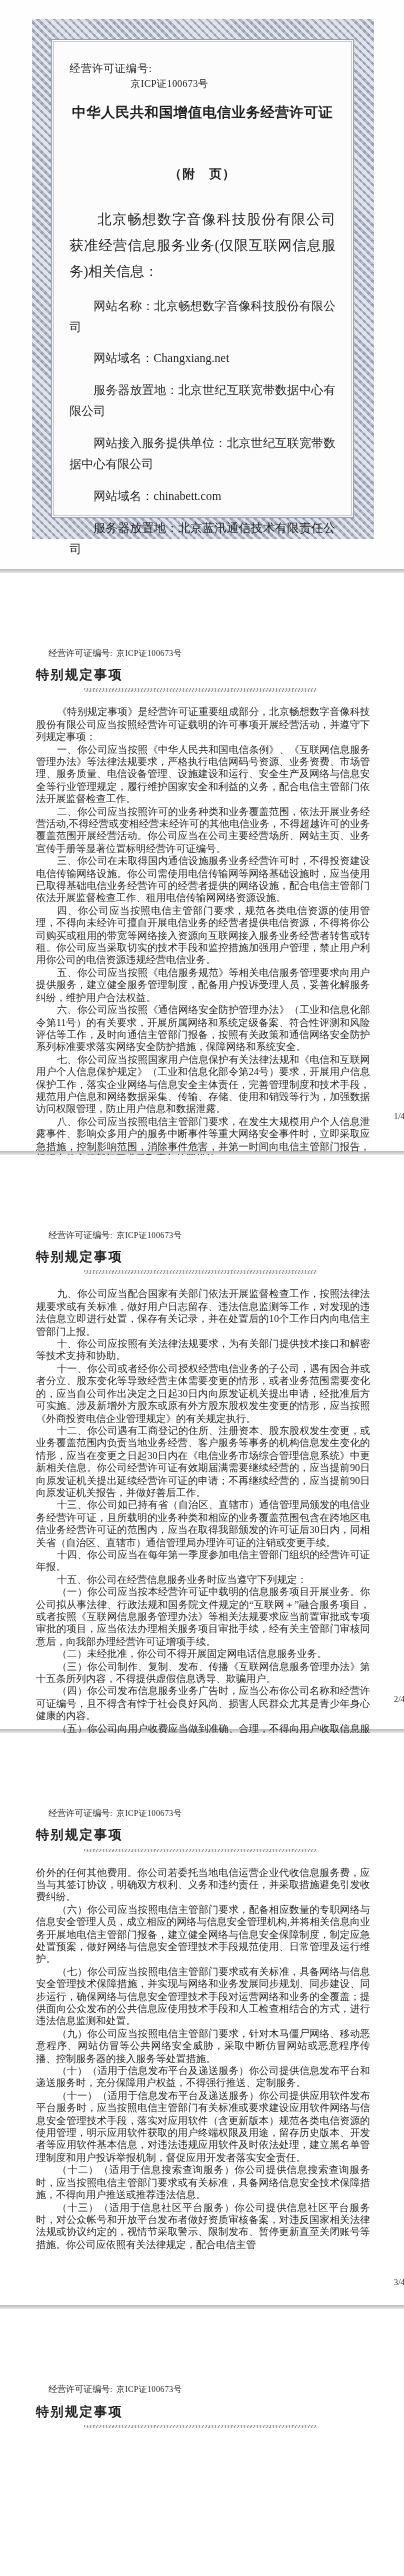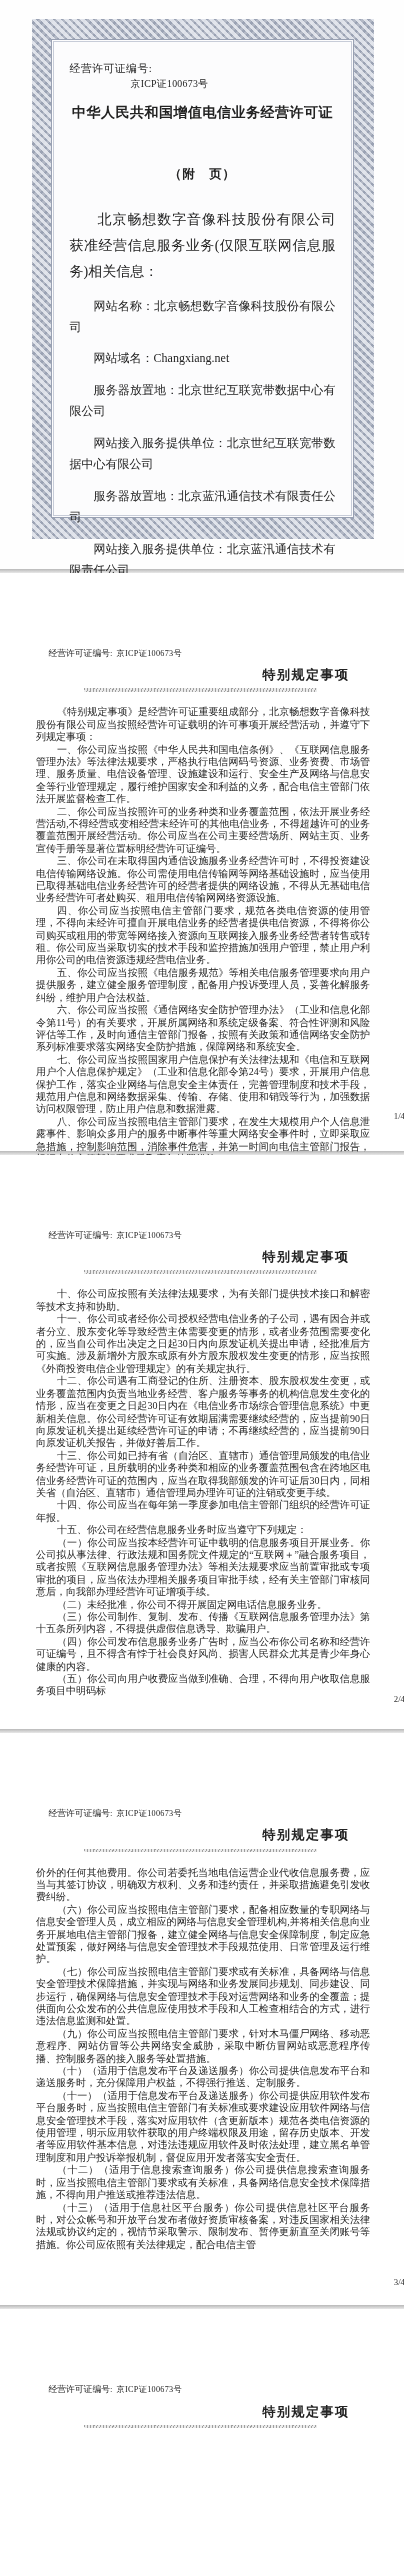--- a/index.html
+++ b/index.html
@@ -89,21 +89,21 @@
   .spec-page.p2{height:578px;}
   .spec-page.p3{height:574px;}
   .spec-page.p4{height:572px;}
   .spec-page.p5{height:564px;}
   .spec-license{
     font-size:8.8px;
     margin-left:12.4px;
   }
   .spec-license .num{font-size:8.2px;margin-left:4.1px;letter-spacing:0.3px;}
   .spec-title{
-    text-align:right;
+    text-align:left;
     font-size:13px;
     font-weight:bold;
     letter-spacing:1.5px;
     margin:6.2px 20.6px 4.1px 0;
   }
   .wavy-rule{
     width:233px;
     height:3.6px;
     margin:0 auto 0 48px;
     background:repeating-linear-gradient(105deg,#8e8e8e 0 1px,#e9e9e9 1px 3.1px);
@@ -140,20 +140,21 @@
         <div class="cert-license-label">经营许可证编号:</div>
         <div class="cert-license-num">京ICP证100673号</div>
         <div class="cert-title">中华人民共和国增值电信业务经营许可证</div>
         <div class="cert-sub">（附　页）</div>
         <p class="cert-intro">北京畅想数字音像科技股份有限公司获准经营信息服务业务(仅限互联网信息服务)相关信息：</p>
         <div>
             <p class="cert-entry">网站名称：北京畅想数字音像科技股份有限公司</p>
             <p class="cert-entry">网站域名：Changxiang.net</p>
             <p class="cert-entry">服务器放置地：北京世纪互联宽带数据中心有限公司</p>
             <p class="cert-entry">网站接入服务提供单位：北京世纪互联宽带数据中心有限公司</p>
+            <p class="cert-entry">网站域名：chinabett.com</p>
             <p class="cert-entry">服务器放置地：北京蓝汛通信技术有限责任公司</p>
             <p class="cert-entry">网站接入服务提供单位：北京蓝汛通信技术有限责任公司</p>
             <p class="cert-entry">网站名称：全国高校教师在线学习平台</p>
             <p class="cert-entry">网站域名：enetedu.com</p>
             <p class="cert-entry">服务器放置地：北京世纪互联宽带数据中心有限公司</p>
             <p class="cert-entry">网站接入服务提供单位：北京世纪互联宽带数据中心有限公司</p>
           </div>
       </div>
     </div>
   </section>
@@ -163,39 +164,40 @@
   <section class="spec-page p2">
     <div class="spec-license">
       <span>经营许可证编号:</span><span class="num">京ICP证100673号</span>
     </div>
     <div class="spec-title">特别规定事项</div>
     <div class="wavy-rule"></div>
     <div class="spec-body">
         <p class="para">《特别规定事项》是经营许可证重要组成部分，北京畅想数字音像科技股份有限公司应当按照经营许可证载明的许可事项开展经营活动，并遵守下列规定事项：</p>
         <p class="para">一、你公司应当按照《中华人民共和国电信条例》、《互联网信息服务管理办法》等法律法规要求，严格执行电信网码号资源、业务资费、市场管理、服务质量、电信设备管理、设施建设和运行、安全生产及网络与信息安全等行业管理规定，履行维护国家安全和利益的义务，配合电信主管部门依法开展监督检查工作。</p>
         <p class="para">二、你公司应当按照许可的业务种类和业务覆盖范围，依法开展业务经营活动,不得经营或变相经营未经许可的其他电信业务，不得超越许可的业务覆盖范围开展经营活动。你公司应当在公司主要经营场所、网站主页、业务宣传手册等显著位置标明经营许可证编号。</p>
-        <p class="para">三、你公司在未取得国内通信设施服务业务经营许可时，不得投资建设电信传输网络设施。你公司需使用电信传输网等网络基础设施时，应当使用已取得基础电信业务经营许可的经营者提供的网络设施，不得从无基础电信业务经营许可者处购买、租用电信传输网网络资源设施。</p>
+        <p class="para">三、你公司在未取得国内通信设施服务业务经营许可时，不得投资建设电信传输网络设施。你公司需使用电信传输网等网络基础设施时，应当使用已取得基础电信业务经营许可的经营者提供的网络设施，配合电信主管部门依法开展监督检查工作、租用电信传输网网络资源设施。</p>
         <p class="para">四、你公司应当按照电信主管部门要求，规范各类电信资源的使用管理，不得向未经许可擅自开展电信业务的经营者提供电信资源，不得将你公司购买或租用的带宽等网络接入资源向互联网接入服务业务经营者转售或转租。你公司应当采取切实的技术手段和监控措施加强用户管理，禁止用户利用你公司的电信资源违规经营电信业务。</p>
         <p class="para">五、你公司应当按照《电信服务规范》等相关电信服务管理要求向用户提供服务，建立健全服务管理制度，配备用户投诉受理人员，妥善化解服务纠纷，维护用户合法权益。</p>
         <p class="para">六、你公司应当按照《通信网络安全防护管理办法》（工业和信息化部令第11号）的有关要求，开展所属网络和系统定级备案、符合性评测和风险评估等工作，及时向通信主管部门报备，按照有关政策和通信网络安全防护系列标准要求落实网络安全防护措施，保障网络和系统安全。</p>
         <p class="para">七、你公司应当按照国家用户信息保护有关法律法规和《电信和互联网用户个人信息保护规定》（工业和信息化部令第24号）要求，开展用户信息保护工作，落实企业网络与信息安全主体责任，完善管理制度和技术手段，规范用户信息和网络数据采集、传输、存储、使用和销毁等行为，加强数据访问权限管理，防止用户信息和数据泄露。</p>
         <p class="para">八、你公司应当按照电信主管部门要求，在发生大规模用户个人信息泄露事件、影响众多用户的服务中断事件等重大网络安全事件时，立即采取应急措施，控制影响范围，消除事件危害，并第一时间向电信主管部门报告，根据电信主管部门要求采取应急处置措施。</p>
       </div>
     <div class="page-num">1/4</div>
   </section>
 
   <div class="page-sep"></div>
 
   <section class="spec-page p3">
     <div class="spec-license">
       <span>经营许可证编号:</span><span class="num">京ICP证100673号</span>
     </div>
     <div class="spec-title">特别规定事项</div>
     <div class="wavy-rule"></div>
     <div class="spec-body">
+        <p class="para">九、你公司应当配合国家有关部门依法开展监督检查工作，按照法律法规要求或有关标准，做好用户日志留存、违法信息监测等工作，对发现的违法信息立即进行处置，保存有关记录，并在处置后的10个工作日内向电信主管部门上报。</p>
         <p class="para">十、你公司应按照有关法律法规要求，为有关部门提供技术接口和解密等技术支持和协助。</p>
         <p class="para">十一、你公司或者经你公司授权经营电信业务的子公司，遇有因合并或者分立、股东变化等导致经营主体需要变更的情形，或者业务范围需要变化的，应当自公司作出决定之日起30日内向原发证机关提出申请，经批准后方可实施。涉及新增外方股东或原有外方股东股权发生变更的情形，应当按照《外商投资电信企业管理规定》的有关规定执行。</p>
         <p class="para">十二、你公司遇有工商登记的住所、注册资本、股东股权发生变更，或业务覆盖范围内负责当地业务经营、客户服务等事务的机构信息发生变化的情形，应当在变更之日起30日内在《电信业务市场综合管理信息系统》中更新相关信息。你公司经营许可证有效期届满需要继续经营的，应当提前90日向原发证机关提出延续经营许可证的申请；不再继续经营的，应当提前90日向原发证机关报告，并做好善后工作。</p>
         <p class="para">十三、你公司如已持有省（自治区、直辖市）通信管理局颁发的电信业务经营许可证，且所载明的业务种类和相应的业务覆盖范围包含在跨地区电信业务经营许可证的范围内，应当在取得我部颁发的许可证后30日内，同相关省（自治区、直辖市）通信管理局办理许可证的注销或变更手续。</p>
         <p class="para">十四、你公司应当在每年第一季度参加电信主管部门组织的经营许可证年报。</p>
         <p class="para">十五、你公司在经营信息服务业务时应当遵守下列规定：</p>
         <p class="para">（一）你公司应当按本经营许可证中载明的信息服务项目开展业务。你公司拟从事法律、行政法规和国务院文件规定的“互联网＋”融合服务项目，或者按照《互联网信息服务管理办法》等相关法规要求应当前置审批或专项审批的项目，应当依法办理相关服务项目审批手续，经有关主管部门审核同意后，向我部办理经营许可证增项手续。</p>
         <p class="para">（二）未经批准，你公司不得开展固定网电话信息服务业务。</p>
         <p class="para">（三）你公司制作、复制、发布、传播《互联网信息服务管理办法》第十五条所列内容，不得提供虚假信息诱导、欺骗用户。</p>
         <p class="para">（四）你公司发布信息服务业务广告时，应当公布你公司名称和经营许可证编号，且不得含有悖于社会良好风尚、损害人民群众尤其是青少年身心健康的内容。</p>

